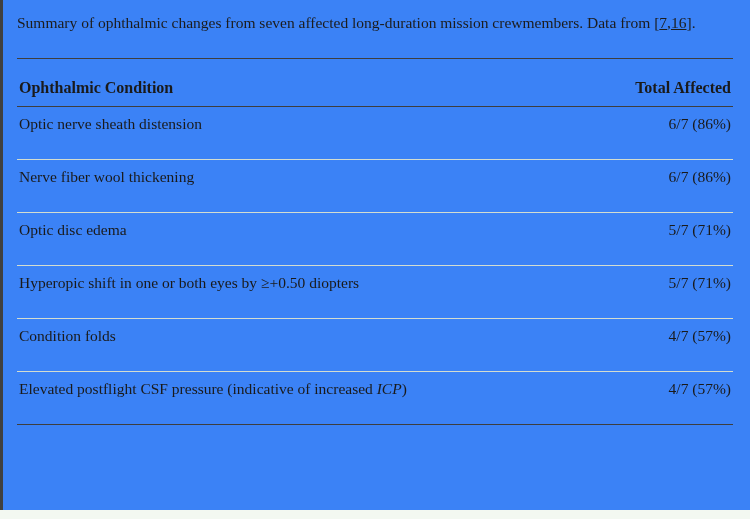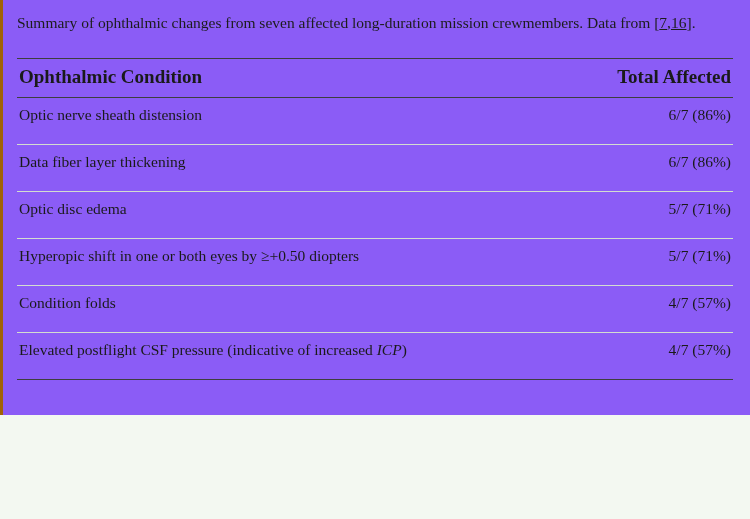--- a/index.html
+++ b/index.html
@@ -10,59 +10,59 @@
     width: 750px;
     height: 519px;
     background: #f3f8f1;
     font-family: "Liberation Serif", serif;
     color: #1a1a1a;
     overflow: hidden;
   }
   .page {
     box-sizing: border-box;
     width: 750px;
-    height: 415px;
+    height: 510px;
     padding: 10px 14px 0 14px;
-    border-left: 3px solid #a16207;
-    background: #8b5cf6;
+    border-left: 3px solid #404040;
+    background: #3b82f6;
   }
   .caption {
     font-size: 15.5px;
     line-height: 26px;
     color: #1c1c1c;
     margin: 0 0 22px 0;
     max-width: 716px;
   }
   .caption a {
     color: #1c1c1c;
     text-decoration: underline;
   }
   table.data-table {
     width: 716px;
     border-collapse: collapse;
     font-size: 15.5px;
   }
   table.data-table thead th {
     font-weight: bold;
-    padding: 7px 2px 9px 2px;
+    padding: 20px 2px 9px 2px;
     border-top: 1.5px solid #3e3e3e;
     border-bottom: 1.5px solid #3e3e3e;
-    font-size: 19px;
+    font-size: 16px;
   }
   th.col-condition, td.col-condition {
     text-align: left;
     padding-left: 4px;
   }
   th.col-total, td.col-total {
     text-align: right;
     padding-right: 6px;
     white-space: nowrap;
   }
   table.data-table tbody td {
-    padding: 7px 2px 19px 2px;
+    padding: 7px 2px 25px 2px;
     border-bottom: 1px solid #d3ddd0;
     line-height: 20px;
   }
   table.data-table tbody tr:last-child td {
     border-bottom: 1.5px solid #3e3e3e;
   }
   .it {
     font-style: italic;
   }
 </style>
@@ -81,21 +81,21 @@
         <th class="col-condition">Ophthalmic Condition</th>
         <th class="col-total">Total Affected</th>
       </tr>
     </thead>
     <tbody>
       <tr>
         <td class="col-condition">Optic nerve sheath distension</td>
         <td class="col-total">6/7 (86%)</td>
       </tr>
       <tr>
-        <td class="col-condition">Data fiber layer thickening</td>
+        <td class="col-condition">Nerve fiber wool thickening</td>
         <td class="col-total">6/7 (86%)</td>
       </tr>
       <tr>
         <td class="col-condition">Optic disc edema</td>
         <td class="col-total">5/7 (71%)</td>
       </tr>
       <tr>
         <td class="col-condition">Hyperopic shift in one or both eyes by ≥+0.50 diopters</td>
         <td class="col-total">5/7 (71%)</td>
       </tr>

